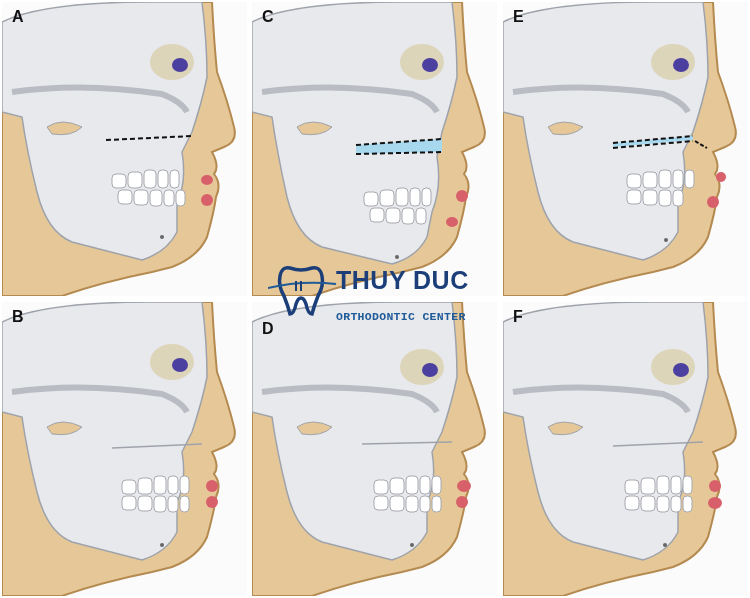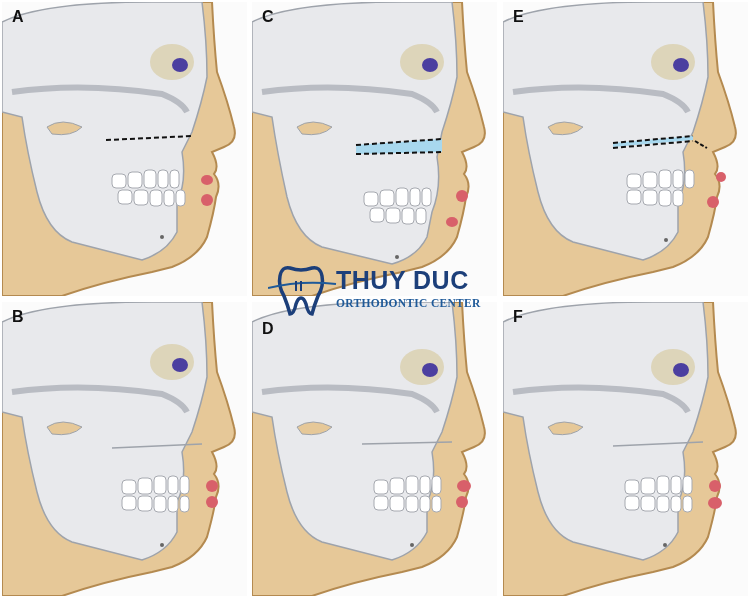--- a/index.html
+++ b/index.html
@@ -2,21 +2,21 @@
 <html><head>
 <meta charset="utf-8">
 <style>
   html,body{margin:0;padding:0;background:#ffffff;}
   body{width:750px;height:598px;position:relative;overflow:hidden;font-family:"Liberation Sans",sans-serif;}
   .panel{position:absolute;width:245px;height:294px;overflow:hidden;background:#fbfbfb;}
   .panel svg{position:absolute;left:0;top:0;}
   .label{position:absolute;left:10px;top:6px;font-weight:bold;font-size:16px;color:#111;z-index:3;font-family:"Liberation Sans",sans-serif;}
   .logo{position:absolute;left:268px;top:264px;width:240px;height:54px;z-index:10;text-align:center;}
   .logo-text-1{position:absolute;left:68px;top:2px;font-size:25px;font-weight:bold;color:#1c3f7a;letter-spacing:0.5px;font-family:"Liberation Sans",sans-serif;white-space:nowrap;}
-  .logo-text-2{position:absolute;left:68px;top:33px;font-size:11.5px;font-weight:bold;color:#1f5a99;letter-spacing:0.3px;font-family:Liberation Serif, serif;white-space:nowrap;}
+  .logo-text-2{position:absolute;left:68px;top:46px;font-size:11.5px;font-weight:bold;color:#1f5a99;letter-spacing:0.3px;font-family:Liberation Mono, monospace;white-space:nowrap;}
   .logo-icon{position:absolute;left:0;top:0;}
 </style>
 </head>
 <body>
 
 <div class="panel" style="left:2px;top:2px;">
   <span class="label">A</span>
   <svg width="245" height="294" viewBox="0 0 245 294">
     <rect width="245" height="294" fill="#fbfbfb"></rect>
     <path d="M200 0 L210 0 Q212 40 215 70 Q226 100 232 125 Q236 140 222 145 L210 150 Q218 165 212 172 Q220 182 214 195 Q212 210 205 235 Q196 255 170 265 L150 270 Q100 280 60 294 L0 294 L0 100 Q60 60 200 0 Z" fill="#e6c898" stroke="#b48a50" stroke-width="2"></path>

